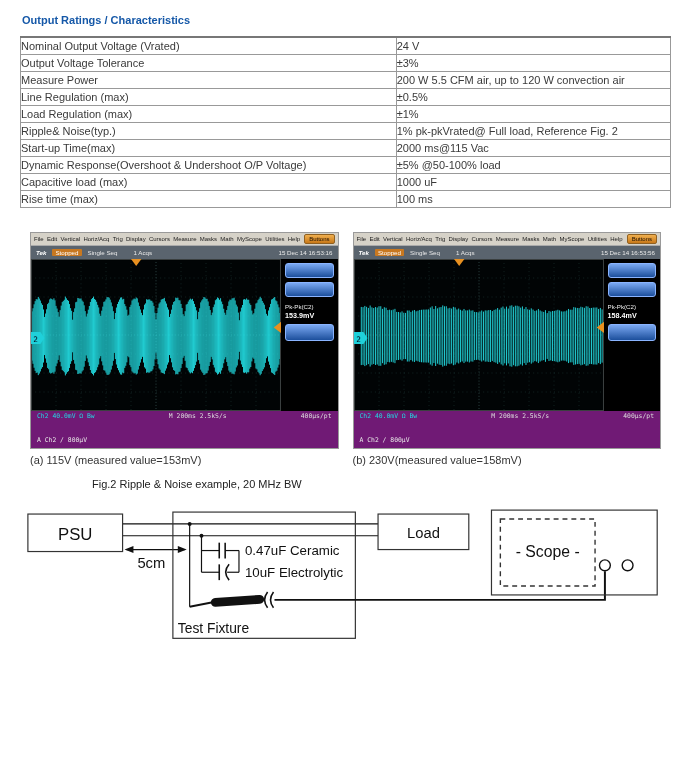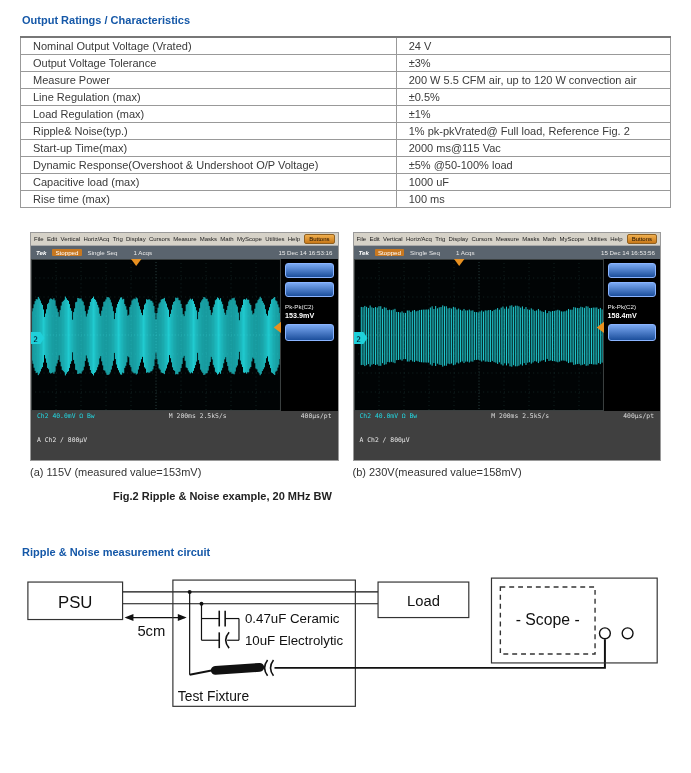--- a/index.html
+++ b/index.html
@@ -1,47 +1,47 @@
 <!DOCTYPE html>
 <html><head>
 <meta charset="utf-8">
 <style>
   *{box-sizing:border-box;margin:0;padding:0}
   html,body{background:#fff}
   body{width:691px;height:773px;overflow:hidden;font-family:"Liberation Sans",sans-serif;color:#333}
   .page{padding:8px 20px 10px}
   .sec-title{font-size:11px;font-weight:bold;color:#1558a8;margin:6px 0 10px 2px}
   table.ratings{width:100%;border-collapse:collapse;table-layout:fixed;border-top:2px solid #777}
-  table.ratings td{border:1px solid #999;font-size:11px;color:#3a3a3a;padding:2px 12px;height:14px;overflow:hidden;white-space:nowrap}
+  table.ratings td{border:1px solid #999;font-size:11px;color:#3a3a3a;padding:2px 0;height:14px;overflow:hidden;white-space:nowrap}
   td.c-label{width:57.8%}
   .scopes-row{display:flex;gap:14px;margin:24px 10px 0}
   .scope{flex:1;border:1px solid #9a9a9a;background:#000;display:flex;flex-direction:column}
   .menubar{background:#d6d2c8;height:13px;display:flex;align-items:center;padding:0 3px;overflow:hidden;border-bottom:1px solid #aaa}
   .menu-items{flex:1;display:flex;justify-content:space-between;font-size:6px;color:#1a1a1a;padding-right:4px;overflow:hidden}
   .menu-item{white-space:nowrap;cursor:default}
   .btns-btn{font-size:6px;background:linear-gradient(#f0b050,#c87818);border:1px solid #906020;border-radius:2px;padding:0 4px;height:10px;color:#201000;font-family:inherit;line-height:8px}
   .statusbar{background:#5a646e;height:13px;display:flex;align-items:center;gap:6px;padding:0 5px;font-size:6.2px;color:#e8e8e8}
   .tek{font-weight:bold;font-style:italic;color:#fff}
   .runstate{background:#c87820;color:#fff;padding:0 3px;border-radius:1px}
   .acqs{margin-left:10px}
   .ts{margin-left:auto}
   .scope-main{display:flex;background:#000}
   svg.screen{width:250px;height:152px;display:block}
   .side{flex:1;padding:4px;display:flex;flex-direction:column;gap:4px}
   .bluebox{height:15px;border-radius:3px;background:linear-gradient(#7aa8f2,#1c4f9c);border:1px solid #8ab4ff}
   .bluebox.tall{height:17px}
   .pkpk{margin-top:2px;color:#eee;font-size:6.2px;line-height:1.3}
   .pkpk-value{font-size:7.2px;font-weight:bold;color:#fff}
-  .readouts{background:#404040;padding:1px 6px 16px;font-size:6.4px;color:#ddd;font-family:"DejaVu Sans Mono",monospace}
+  .readouts{background:#701a75;padding:1px 6px 4px;font-size:6.4px;color:#ddd;font-family:"DejaVu Sans Mono",monospace}
   .r1{display:flex;justify-content:space-between;align-items:center}
   .ch{color:#22d8e2}
   .r2{margin-top:16px;color:#e8e8e8}
   .captions-row{display:flex;gap:14px;margin:5px 10px 0}
   .cap{flex:1;text-align:left;font-size:11px;color:#333}
-  .fig-caption{font-size:11px;font-weight:bold;color:#222;margin:12px 0 0 93px}
+  .fig-caption{font-size:11px;font-weight:normal;color:#222;margin:12px 0 0 72px}
   .sec-title.second{margin-top:44px}
   svg.circuit{display:block;margin-top:16px}
   .circ-text{font-family:"Liberation Sans",sans-serif;fill:#111}
   .wire{stroke:#111;stroke-width:1.2;fill:none}
   .plate{stroke:#111;stroke-width:1.6;fill:none}
   .box{fill:none;stroke:#333;stroke-width:1.2}
   .box.dashed{stroke-dasharray:5 4;stroke-width:1.4}
   .conn{fill:#fff;stroke:#111;stroke-width:1.4}
 </style>
 </head>
@@ -244,21 +244,20 @@
     </div>
 
   </div>
 
   <div class="captions-row">
     <div class="cap">(a) 115V (measured value=153mV)</div>
     <div class="cap">(b) 230V(measured value=158mV)</div>
   </div>
   <div class="fig-caption">Fig.2  Ripple &amp; Noise example, 20 MHz BW</div>
 
-  <h2 class="sec-title second">Ripple &amp; Noise measurement circuit</h2>
 
   <svg class="circuit" viewBox="0 0 660 170" width="651" height="168">
 
     <line x1="104" y1="18" x2="363" y2="18" class="wire"></line>
     <line x1="104" y1="30" x2="363" y2="30" class="wire"></line>
 
     <rect x="8" y="8" width="96" height="38" class="box"></rect>
     <text x="56" y="34" text-anchor="middle" font-size="17" class="circ-text">PSU</text>
 
     <line x1="108" y1="44" x2="167" y2="44" class="wire"></line>

